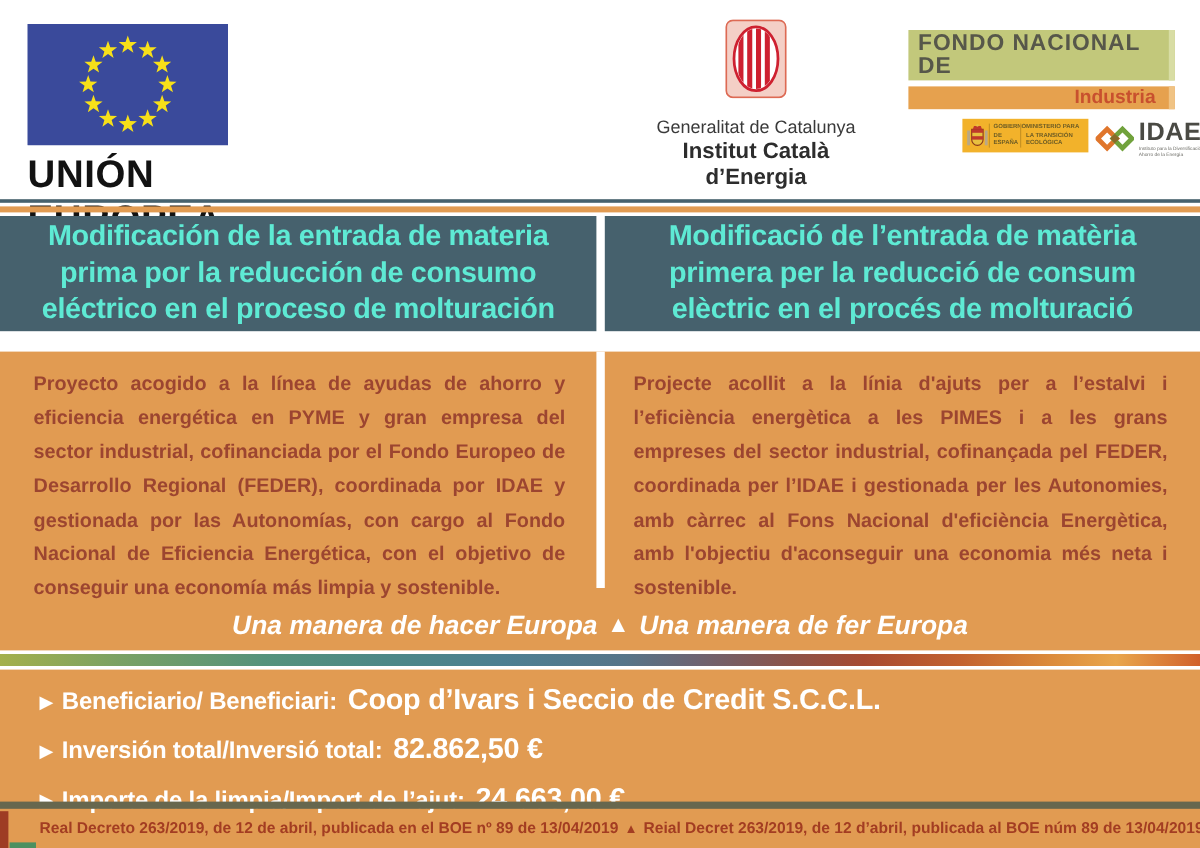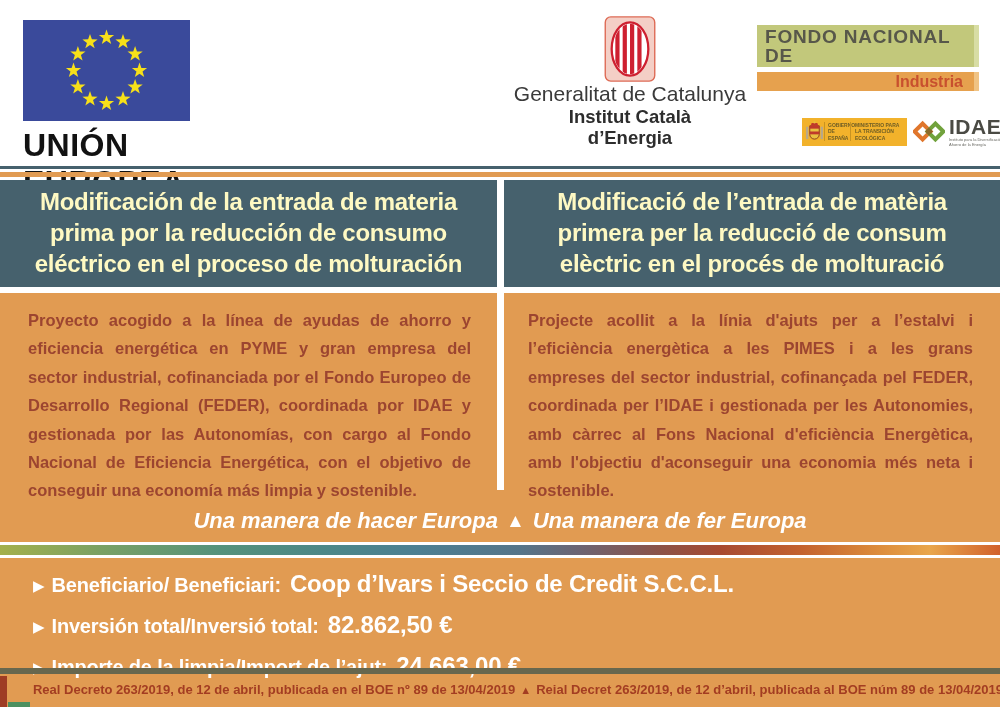--- a/index.html
+++ b/index.html
@@ -6,45 +6,45 @@
   body { background:#ffffff; font-family:"Liberation Sans", sans-serif; }
   .poster { position:relative; width:1000px; height:707px; background:#ffffff; overflow:hidden; }
 
   
   .eu-block { position:absolute; left:23px; top:20px; width:240px; }
   .eu-flag { width:167px; height:101px; background:#3a4a9b; display:block; }
   .eu-label { margin-top:6px; font-size:32px; font-weight:bold; color:#121212; letter-spacing:0.5px; }
 
   .gencat-block { position:absolute; left:505px; top:16px; width:250px; text-align:center; color:#3a3a3a; }
   .gencat-shield { display:block; margin:0 auto; }
-  .gencat-line1 { margin-top:0; font-size:21px; }
+  .gencat-line1 { margin-top:16px; font-size:15px; }
   .gencat-line2, .gencat-line3 { font-size:18.5px; font-weight:bold; color:#2d2d2d; line-height:1.15; }
 
   .fondo-block { position:absolute; left:757px; top:25px; width:222px; }
   .fondo-title { background:#c2c87b; border-right:5px solid #d8dda4; padding:3px 8px 4px 8px; height:42px;
                  font-size:19px; font-weight:bold; letter-spacing:0.8px; color:#57574a; line-height:1.0;
                  display:flex; flex-direction:column; justify-content:center; }
   .industria-bar { margin-top:5px; background:#e6a14e; border-right:5px solid #f0c384; height:19px;
                    text-align:right; padding-right:11px; font-size:16px; font-weight:bold; color:#c8502e; line-height:19px; }
-  .logos-row { margin-top:24px; display:flex; align-items:center; gap:6px;padding-left:45px; }
+  .logos-row { margin-top:8px; display:flex; gap:6px;padding-left:45px; }
   .gobierno-logo { width:123px; height:28px; background:#f2b22b; display:flex; align-items:center; padding:0 3px; }
   .gobierno-texts { display:flex; align-items:center; height:100%; }
   .gob-label { font-size:5px; font-weight:bold; color:#6e5d25; width:26px; line-height:1.3; padding:0 3px; border-left:1px solid #c89322; }
   .min-label { font-size:5px; font-weight:bold; color:#6e5d25; width:54px; line-height:1.3; padding-left:4px; border-left:1px solid #c89322; }
   .idae-logo { width:94px; height:33px; background:#ffffff; display:flex; align-items:center; gap:4px; }
   .idae-text-wrap { display:flex; flex-direction:column; }
   .idae-name { font-size:21px; font-weight:bold; color:#4a4a44; letter-spacing:0.5px; line-height:1; }
   .idae-tagline { font-size:4px; color:#6a6a64; width:58px; line-height:1.3; }
 
   
   .sep-teal   { position:absolute; left:0; top:166px; width:100%; height:3px; background:#46616d; }
   .sep-orange { position:absolute; left:0; top:172px; width:100%; height:5px; background:#e19b52; }
 
   
-  .title-box { position:absolute; top:180px; height:107px; background:#46616d; color:#fef9c3;
+  .title-box { position:absolute; top:180px; height:96px; background:#46616d; color:#5eead4;
                display:flex; align-items:center; justify-content:center; text-align:center;
                font-weight:bold; font-size:24px; line-height:1.28; letter-spacing:-0.3px; padding:0 12px; }
   .title-es { left:0; width:497px; }
   .title-ca { left:504px; width:496px; }
 
   
   .body-orange { position:absolute; left:0; top:293px; width:100%; height:414px; background:#e19b52; }
   .col-divider { position:absolute; left:497px; top:293px; width:7px; height:197px; background:#ffffff; }
   .para { position:absolute; top:13px; font-size:16.5px; font-weight:bold; color:#9c4530;
           text-align:justify; line-height:1.72; }

